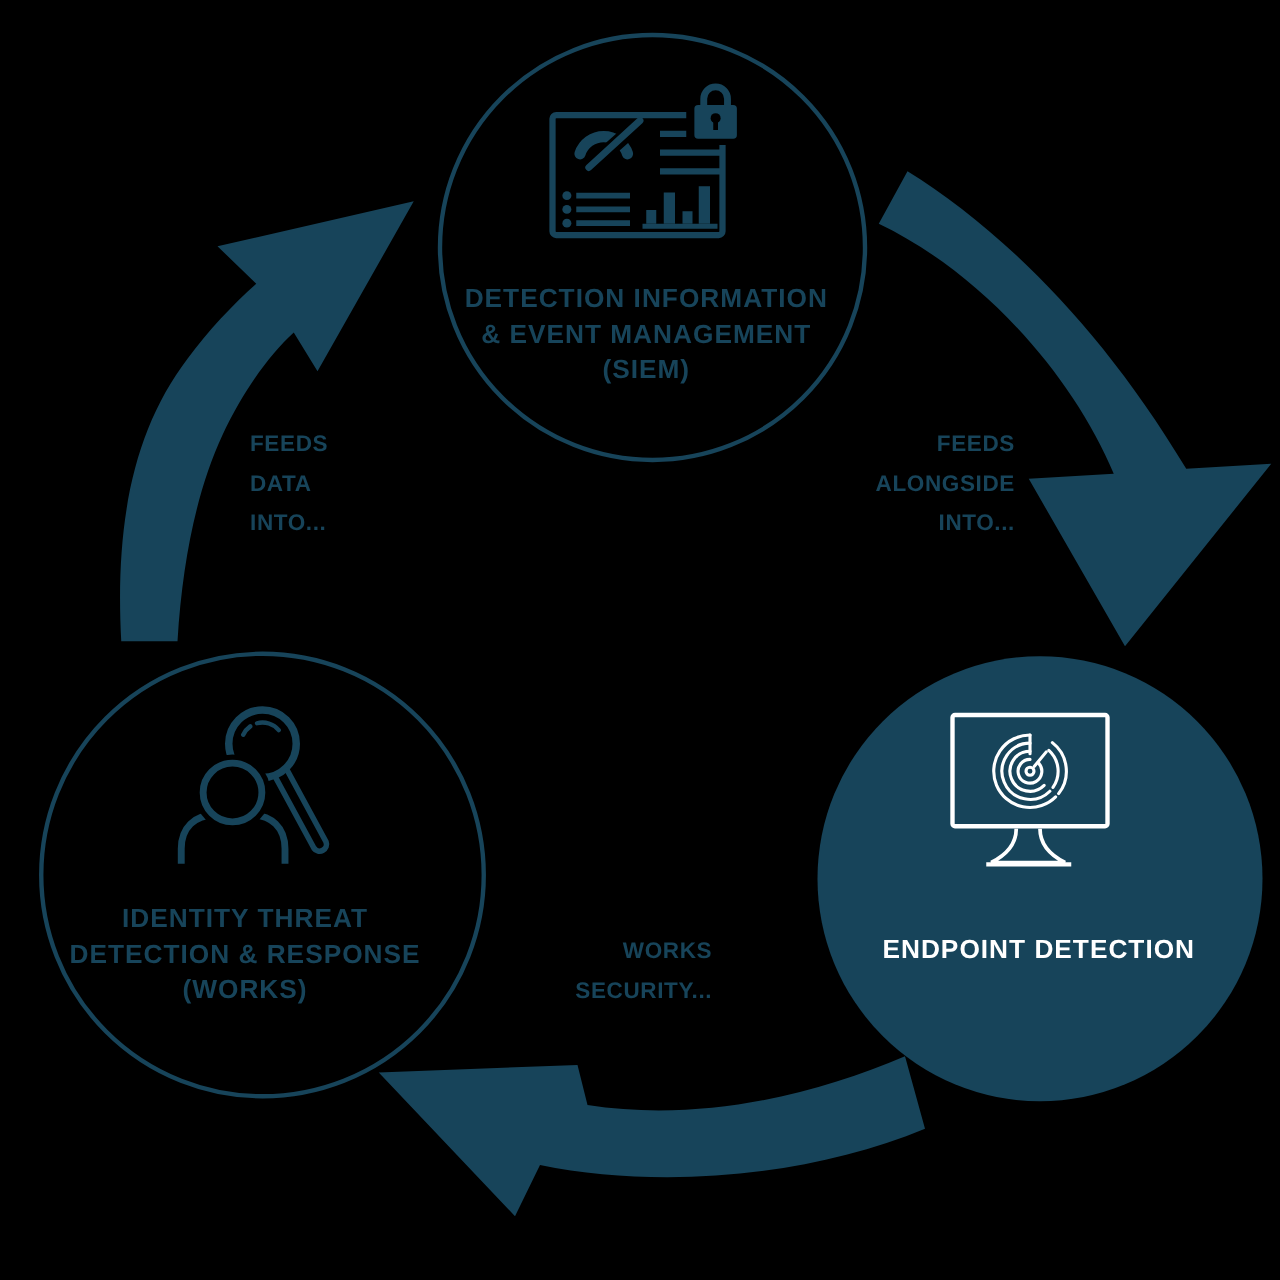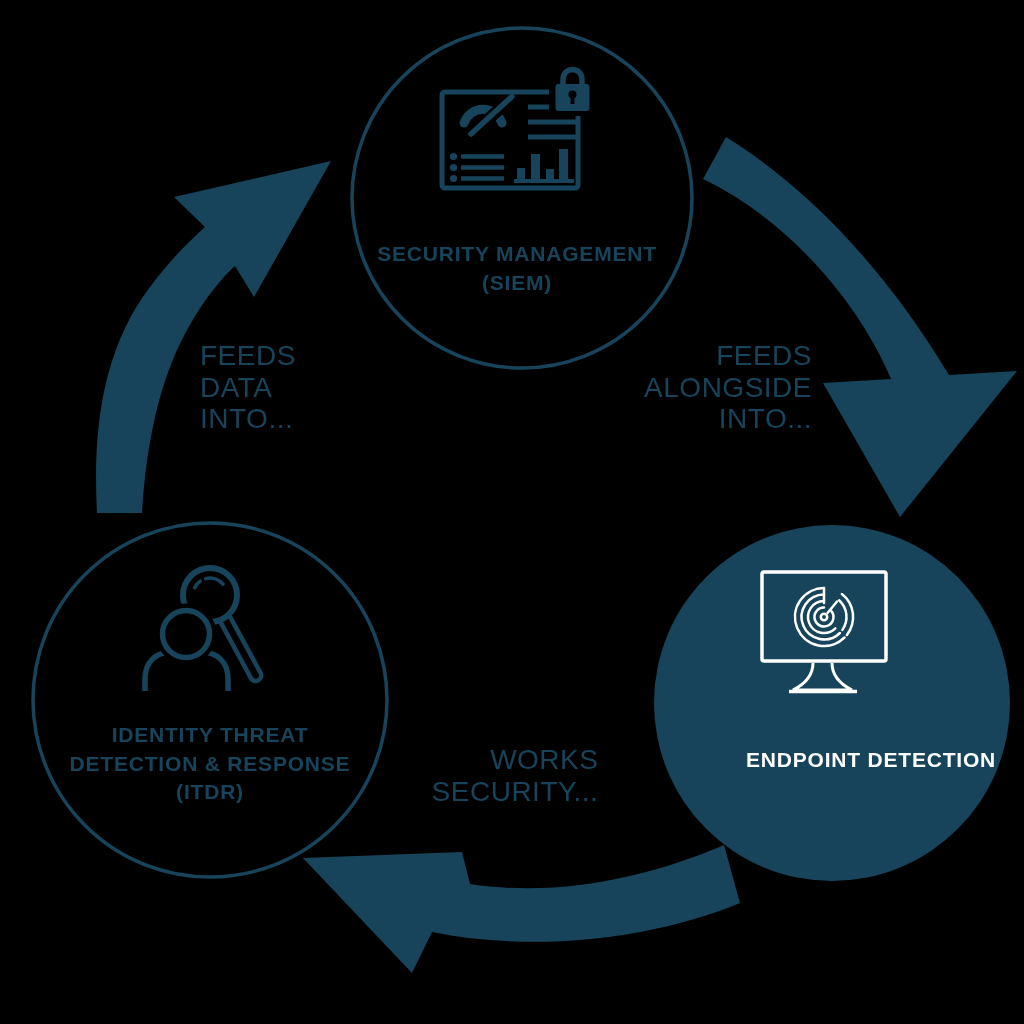--- a/index.html
+++ b/index.html
@@ -31,22 +31,22 @@
     font-weight:bold;
     font-size:21px;
     line-height:28.5px;
     letter-spacing:0.8px;
     color:var(--accent);
     white-space:nowrap;
   }
   .node-label.on-dark{color:var(--label_on_dark);}
   .edge-label{
     position:absolute;
-    font-weight:normal;
-    font-size:28px;
+    font-weight:bold;
+    font-size:18px;
     line-height:31.5px;
     letter-spacing:0.5px;
     color:var(--accent);
     white-space:nowrap;
   }
   .edge-label.align-left{text-align:left;transform:translateY(-50%);}
   .edge-label.align-right{text-align:right;transform:translateY(-50%);}
   .edge-label.align-center{text-align:right;transform:translate(-50%,-50%);}
 </style>
 </head>
@@ -107,32 +107,33 @@
     <circle class="sa" stroke-width="6" cx="210" cy="595" r="27"></circle>
     <path class="sa" stroke-width="3.5" stroke-linecap="round" d="M194.6 587.8 A17 17 0 0 1 200.2 581.1 M205.6 578.6 A17 17 0 0 1 223 584.1"></path>
     <path class="sa" stroke-width="4.5" stroke-linejoin="round" d="M219.2 619.6 L251.2 678.6 A5.5 5.5 0 0 0 260.8 673.4 L228.8 614.4"></path>
     <path class="shoulders" d="M145 691 L145 679 C145 662 156 652 172 652 L201 652 C217 652 228 662 228 679 L228 691"></path>
     <circle class="fbg" cx="186" cy="634" r="30.5"></circle>
     <circle class="sa" stroke-width="5.5" cx="186" cy="634" r="23.5"></circle>
   </g>
 </svg>
 
 <div class="node-label" style="left:517px;top:268px;">
-  <div>SECURITY MANAGEMENT</div>
+  <div>DETECTION INFORMATION</div>
+  <div>&amp; EVENT MANAGEMENT</div>
   <div>(SIEM)</div>
 </div>
 
-<div class="node-label on-dark" style="left:871px;top:760px;line-height:28px;">
+<div class="node-label on-dark" style="left:831px;top:760px;line-height:28px;">
   <div>ENDPOINT DETECTION</div>
 </div>
 
-<div class="node-label" style="left:210px;top:764px;">
+<div class="node-label" style="left:196px;top:764px;">
   <div>IDENTITY THREAT</div>
   <div>DETECTION &amp; RESPONSE</div>
-  <div>(ITDR)</div>
+  <div>(WORKS)</div>
 </div>
 
 <div class="edge-label align-left" style="left:200px;top:387px;">
   <div>FEEDS</div>
   <div>DATA</div>
   <div>INTO...</div>
 </div>
 
 <div class="edge-label align-right" style="right:212px;top:387px;">
   <div>FEEDS</div>

